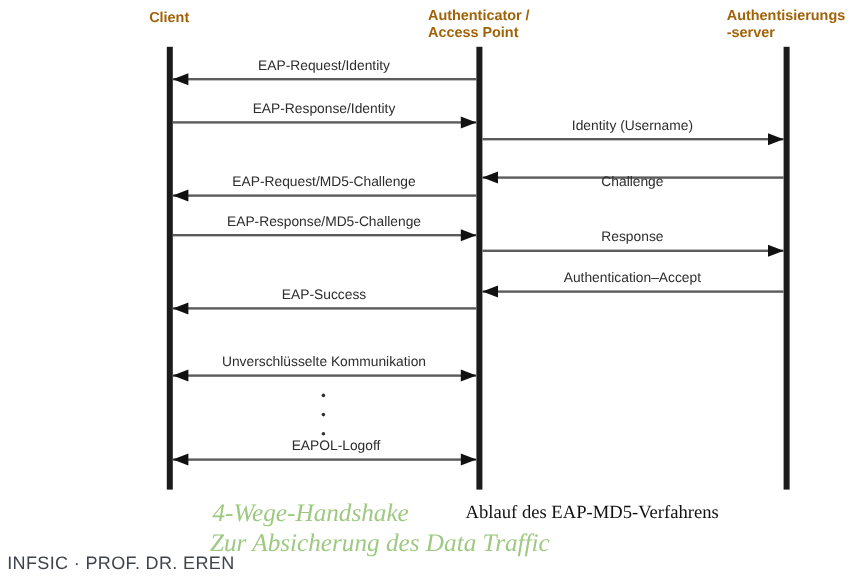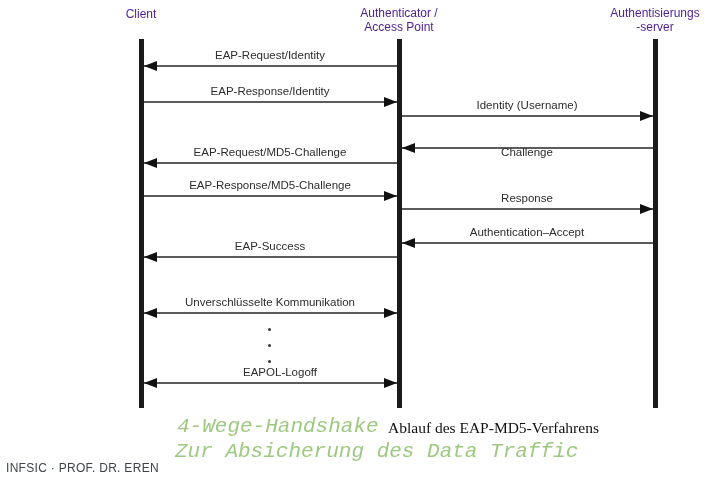--- a/index.html
+++ b/index.html
@@ -7,24 +7,24 @@
     position: relative;
     width: 721px;
     height: 484px;
     background: #ffffff;
     overflow: hidden;
     font-family: "Liberation Sans", sans-serif;
   }
   .actor-label {
     position: absolute;
     transform: translateX(-50%);
-    text-align: center;
+    text-align: left;
     font-size: 12px;
-    font-weight: normal;
-    color: #4c1d95;
+    font-weight: bold;
+    color: #a16207;
     line-height: 14px;
     white-space: nowrap;
   }
   .lifeline {
     position: absolute;
     width: 5px;
     background: #1b1b1b;
   }
   .msg-line {
     position: absolute;
@@ -52,36 +52,36 @@
   }
   .dot {
     position: absolute;
     width: 3px;
     height: 3px;
     border-radius: 50%;
     background: #333333;
   }
   .green-caption {
     position: absolute;
-    font-family: Liberation Mono, monospace;
+    font-family: Liberation Serif, serif;
     font-style: italic;
     font-size: 21px;
     line-height: 24px;
     white-space: nowrap;
   }
   .figure-caption {
     position: absolute;
     font-family: "Liberation Serif", serif;
     font-size: 15.5px;
     color: #111111;
     white-space: nowrap;
   }
   .footer-credit {
     position: absolute;
-    font-size: 12px;
+    font-size: 15px;
     letter-spacing: 0.3px;
     color: #3f434b;
     white-space: nowrap;
   }
 </style>
 </head>
 <body>
 
 <div class="stage">
   <div id="diagram-layer">

